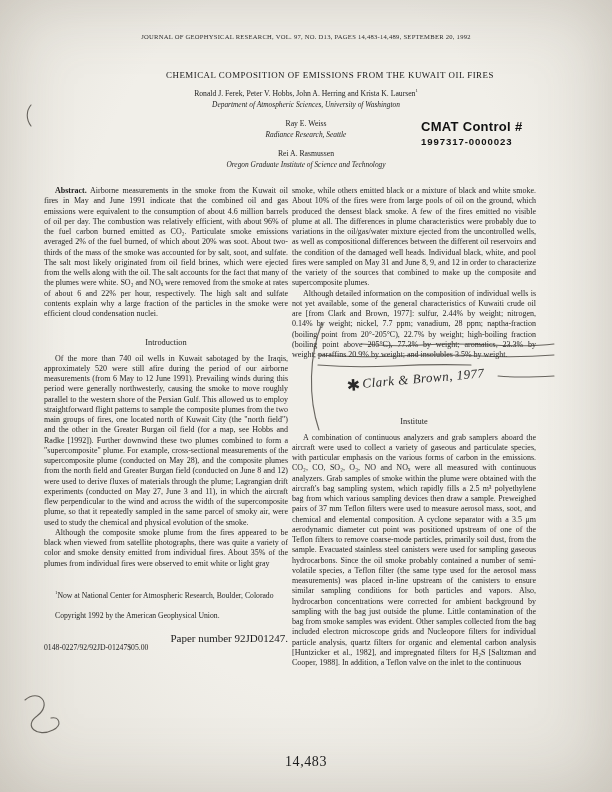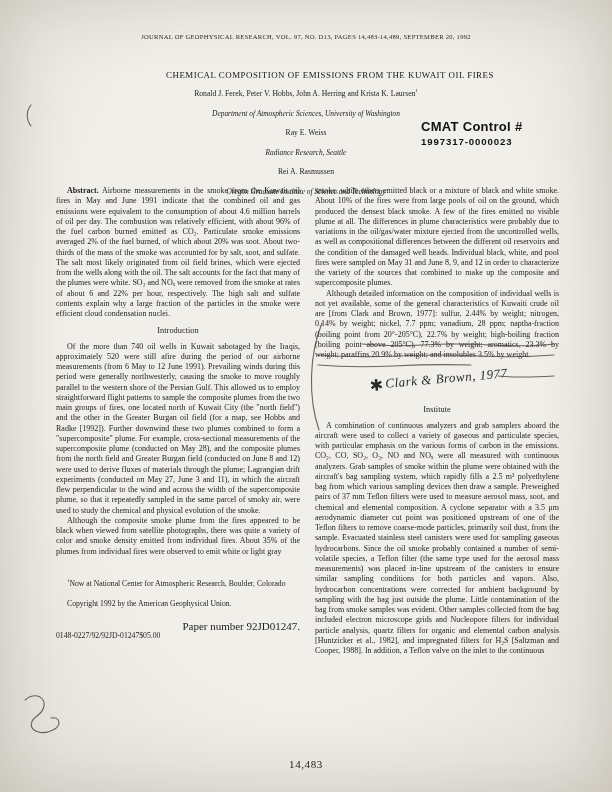--- a/index.html
+++ b/index.html
@@ -17,53 +17,53 @@
   .journal-header {
     position:absolute; top:33px; left:0; right:0;
     text-align:center; font-size:6.6px; letter-spacing:0.25px; color:#2b2b2b;
   }
   .title {
     position:absolute; top:70px; left:8px; right:0;
     text-align:center; font-size:8.9px; letter-spacing:0.5px; color:#191919;padding-left:40px;
   }
   .byline-block { position:absolute; top:89px; left:0; right:0; text-align:center; }
   .authors { font-size:7.7px; }
-  .affil { font-size:7.4px; font-style:italic; margin-top:11px; }
+  .affil { font-size:7.4px; font-style:italic; margin-top:2px; }
   .author-gap { height:10px; }
   sup { font-size:62%; vertical-align:super; line-height:0; }
   .stamp {
     position:absolute; top:119px; left:421px;
     font-family:"Liberation Sans", sans-serif; color:#111;
   }
   .stamp-label { font-size:13px; font-weight:bold; letter-spacing:0.3px; }
   .stamp-number { font-size:9.6px; font-weight:bold; letter-spacing:0.9px; margin-top:2px; }
   .columns {
-    position:absolute; top:186px; left:56px;
-    width:503px; display:flex; gap:15px;
+    position:absolute; top:186px; left:44px;
+    width:503px; display:flex; gap:4px;
   }
   .col { width:244px; font-size:8px; line-height:10.25px; text-align:justify; color:#1e1e1e; }
   .col p { margin:0; text-indent:11px; }
   .col p.noindent { text-indent:0; }
   .abstract-label { font-weight:bold; }
-  .section-heading { text-align:center; font-size:8.4px; margin:7px 0 5px 0; }
+  .section-heading { text-align:center; font-size:8.4px; margin:19px 0 5px 0; }
   .footnote-block { margin-top:22px; }
   .footnote { font-size:7.7px; line-height:9.6px; text-align:left; }
   .copyright { margin-top:11px !important; font-size:7.7px; text-align:left; }
   .papernum { margin-top:11px !important; font-size:11px; text-indent:0 !important; text-align:right; }
   .issn { margin-top:0 !important; font-size:7.7px; text-indent:0 !important; text-align:left; }
   .handwriting {
     font-style:italic; font-size:13px; color:#2a2a2a;
     transform:rotate(-5deg);
     margin:12px 0 2px 55px; height:26px;
     letter-spacing:0.5px; text-indent:0;
   }
   .hand-star { font-style:normal; font-size:16px; vertical-align:-2px; margin-right:2px; }
   .page-number {
     position:absolute; bottom:22px; left:0; right:0;
-    text-align:center; font-size:11px; letter-spacing:0.6px;
+    text-align:center; font-size:14px; letter-spacing:0.6px;
   }
   .pencil-marks { position:absolute; top:0; left:0; pointer-events:none; }
   .pencil-marks path { fill:none; stroke:#46423c; stroke-width:1.1; stroke-linecap:round; opacity:0.8; }
 </style>
 </head>
 <body>
 
 <div class="page">
 
   <div class="journal-header">JOURNAL OF GEOPHYSICAL RESEARCH, VOL. 97, NO. D13, PAGES 14,483-14,489, SEPTEMBER 20, 1992</div>

